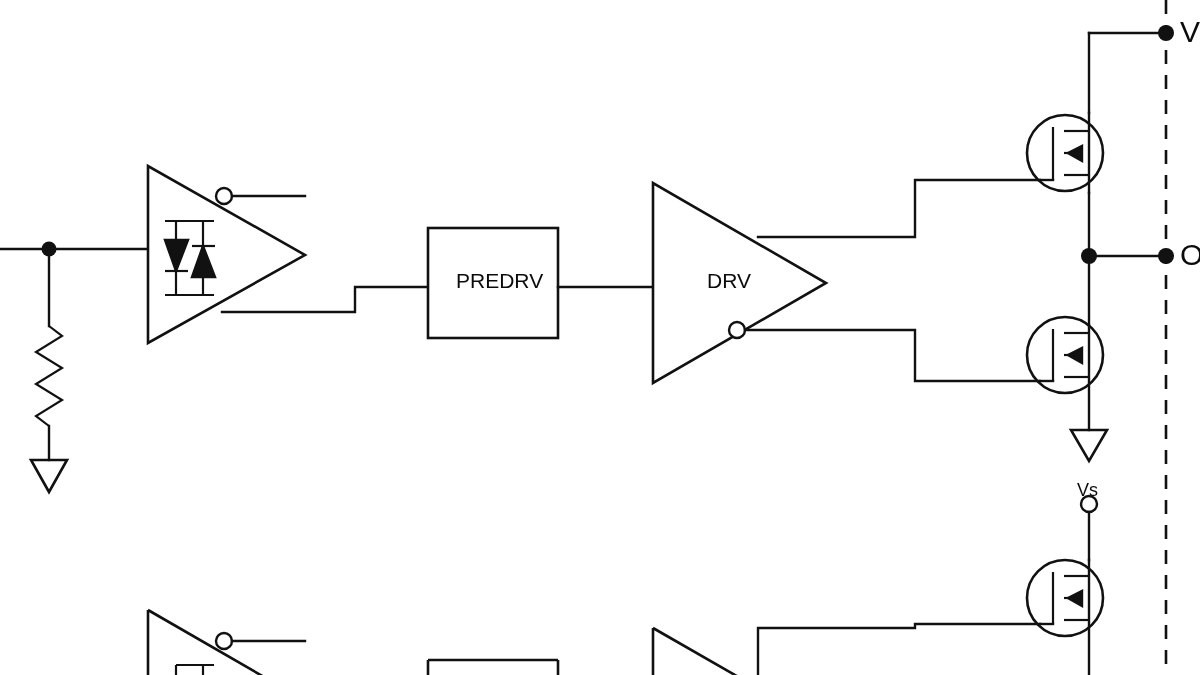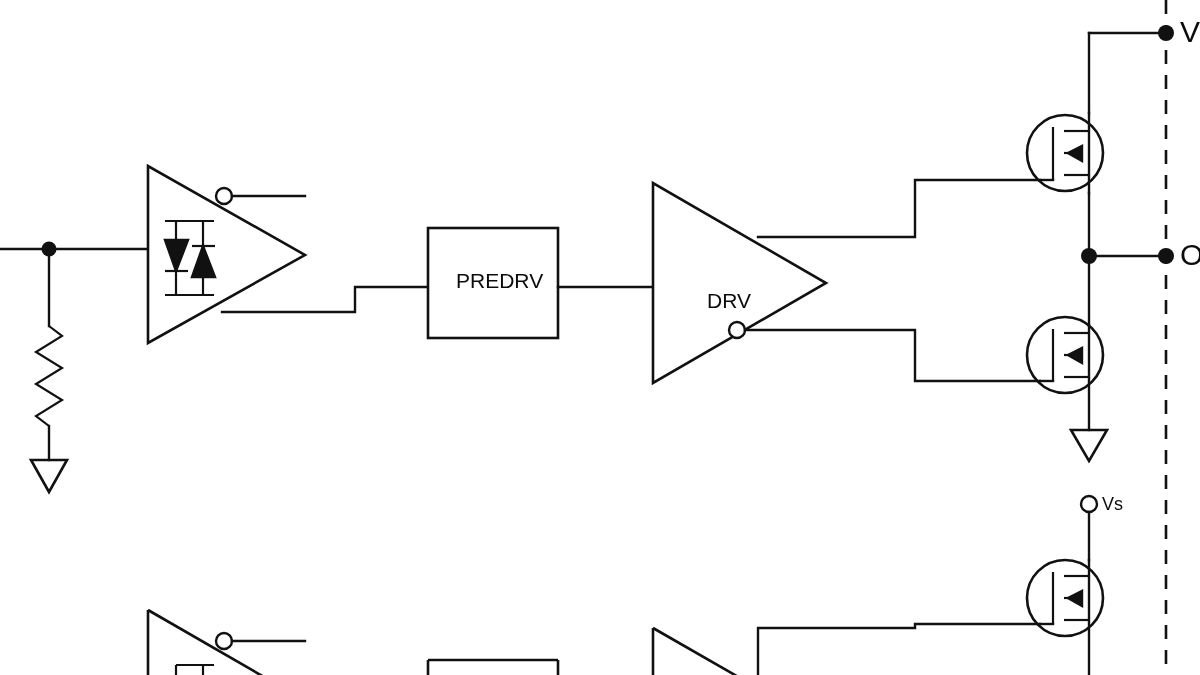--- a/index.html
+++ b/index.html
@@ -210,21 +210,21 @@
       <circle class="dot" cx="1089" cy="256" r="8"></circle>
     </g>
     <g>
       <circle class="dot" cx="1166" cy="256" r="8"></circle>
     </g>
 
   </svg>
 
   <div class="lbl lbl-block" style="left:456px;top:269px;">PREDRV</div>
 
-  <div class="lbl lbl-block" style="left:707px;top:269px;margin-top:20px;">DRV</div>
-
-  <div class="lbl lbl-pin" style="left:1077px;top:494px;margin-left:25px;">Vs</div>
+  <div class="lbl lbl-block" style="left:707px;top:269px;">DRV</div>
+
+  <div class="lbl lbl-pin" style="left:1077px;top:480px;">Vs</div>
 
   <div class="lbl lbl-rail" style="left:1180px;top:15px;">V</div>
 
   <div class="lbl lbl-rail" style="left:1180px;top:238px;">O</div>
 
 </div>
 
 </body></html>

